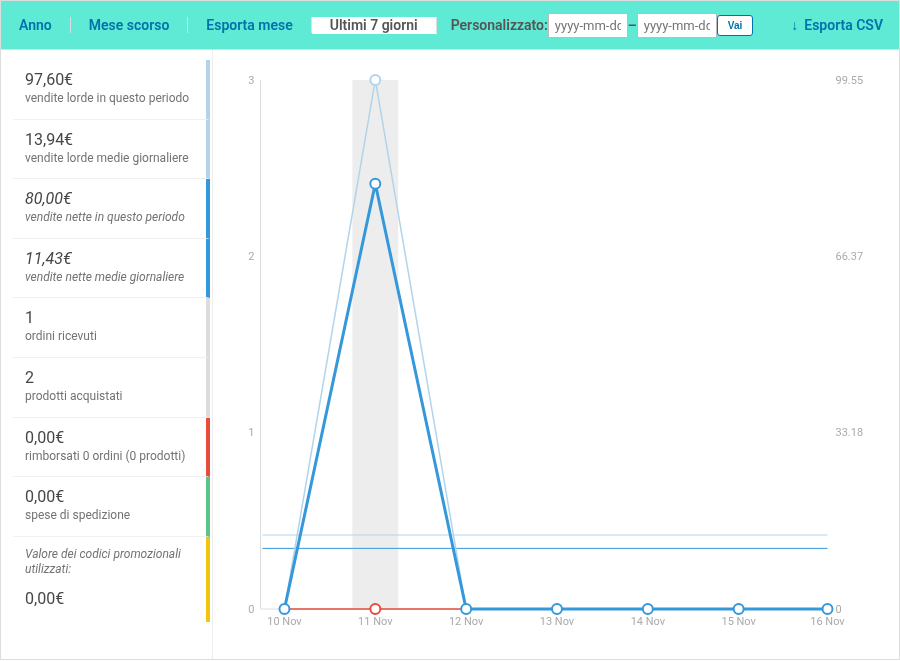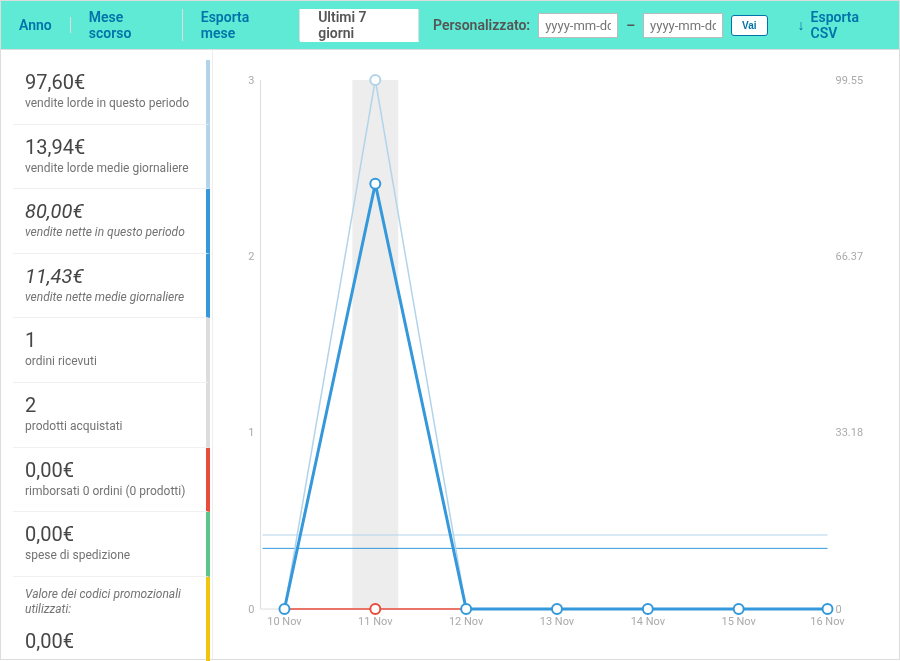--- a/index.html
+++ b/index.html
@@ -32,21 +32,20 @@
     .tab.active {
       background: #fff;
       color: #555;
       border-bottom: 1px solid #fff;
       margin-bottom: -1px;
     }
     .custom-range {
       padding: 0 14px;
       display: flex;
       align-items: center;
-      gap: 8px;
       color: #555;
       font-weight: 600;
       font-size: 14px;
     }
     .date-input {
       border: 1px solid #bbb;
       padding: 4px 6px;
       font-size: 13px;
       color: #888;
       width: 80px;
@@ -89,21 +88,21 @@
       padding: 10px 0 10px 12px;
     }
     .stat {
       padding: 10px 6px 12px 12px;
       border-right: 4px solid transparent;
       border-bottom: 1px solid #f0f0f0;
       margin-right: 2px;
     }
     .stat:last-child { border-bottom: none; }
     .stat-value {
-      font-size: 20px;
+      font-size: 16px;
       color: #464646;
       font-weight: 400;
       margin-bottom: 2px;
     }
     .stat-label {
       font-size: 12px;
       color: #737373;
       line-height: 1.3;
     }
     .stat-coupon .stat-label { margin-bottom: 11px; font-style: italic; }

